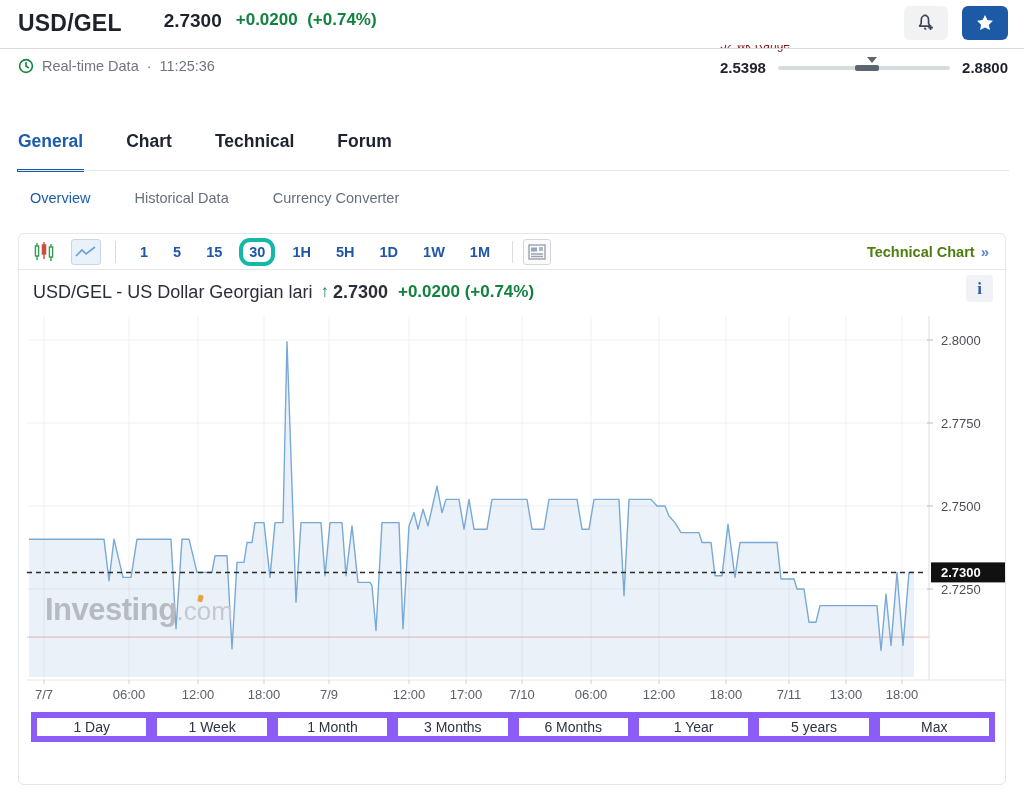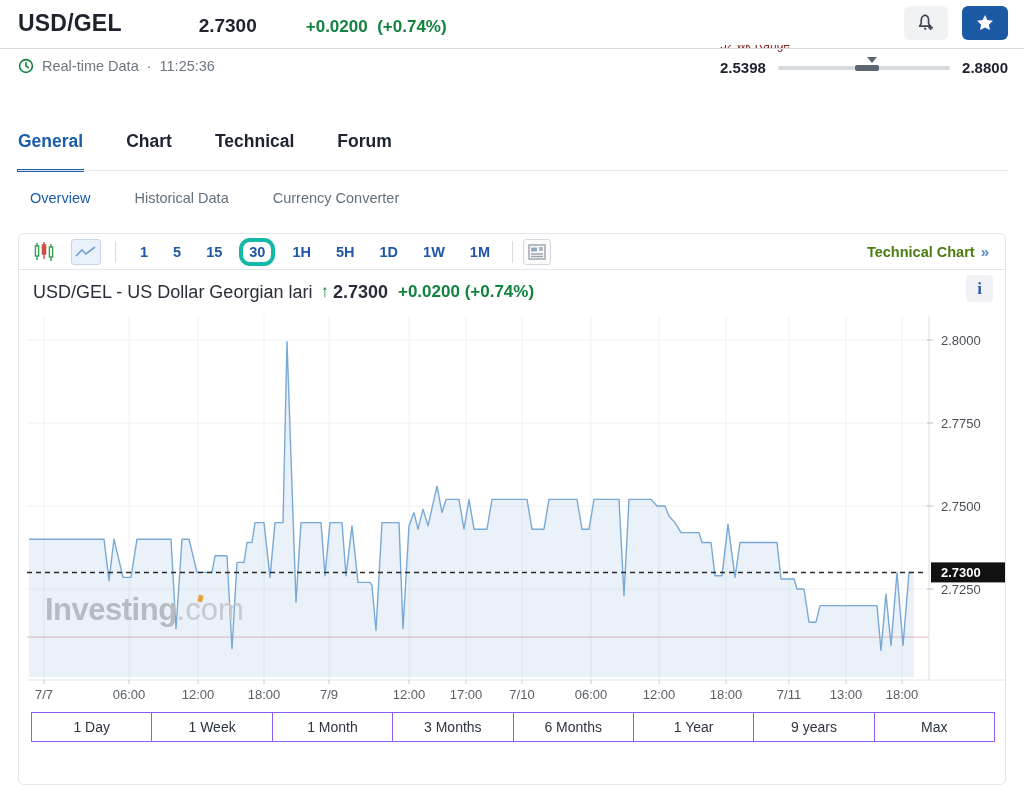--- a/index.html
+++ b/index.html
@@ -4,21 +4,21 @@
 <style>
   * { margin:0; padding:0; box-sizing:border-box; }
   html,body { background:#fff; }
   body {
     width:1024px; height:802px; position:relative; overflow:hidden;
     font-family:"Liberation Sans", sans-serif; color:#1e222d;
   }
   .page { position:absolute; inset:0; }
 
   
-  .hdr-row { position:absolute; left:18px; top:10px; display:flex; align-items:flex-end;gap:35px; }
+  .hdr-row { position:absolute; left:18px; top:10px; display:flex; align-items:flex-start; }
   .symbol { font-size:23px; font-weight:bold; letter-spacing:.2px; }
   .hdr-price { font-size:19px; font-weight:bold; margin-left:42px; }
   .hdr-change { font-size:17px; font-weight:bold; margin-left:14px; }
   .hdr-buttons { position:absolute; right:16px; top:6px; display:flex; gap:14px; }
   .btn-bell { width:44px; height:34px; border-radius:6px; background:#f0f2f4; border:none;
               display:flex; align-items:center; justify-content:center; cursor:pointer; }
   .btn-star { width:46px; height:34px; border-radius:6px; border:none;
               display:flex; align-items:center; justify-content:center; cursor:pointer; }
   .hdr-divider { position:absolute; left:0; right:0; top:48px; height:1px; background:#d7dbe0; }
   .white-cover { position:absolute; left:700px; right:0; top:0; height:45px; background:#fff; }
@@ -68,24 +68,24 @@
   .ct-price { font-size:18px; font-weight:bold; color:#2a2e39; }
   .ct-change { font-size:17px; font-weight:bold; color:#12823f; margin-left:10px; }
   .btn-info { position:absolute; right:12px; top:5px; width:27px; height:27px; border:none; border-radius:4px;
               background:#f0f2f5; color:#2a5db0; font-family:"Liberation Serif", serif;
               font-size:17px; font-weight:bold; cursor:pointer; }
 
   .chart-area { position:relative; width:986px; height:390px; }
   .watermark { position:absolute; left:26px; top:278px; user-select:none; pointer-events:none; }
   .wm-main { font-size:31px; font-weight:800; color:#b6bac1; letter-spacing:-.5px; }
   .wm-dot { position:absolute; left:153px; top:3px; width:5px; height:7px; background:#e8a33d; border-radius:1px; transform:rotate(14deg); }
-  .wm-com { font-size:31px; color:#c6cad0; }
+  .wm-com { font-size:26px; color:#c6cad0; }
 
   .range-buttons { position:absolute; left:12px; right:10px; top:478px; display:flex; }
-  .range-btn { flex:1; height:30px; border:1px solid #8b5cf6; margin-left:-1px; background:#fff;
+  .range-btn { flex:1; height:30px; border:6px solid #8b5cf6; margin-left:-1px; background:#fff;
                font-size:14px; color:#2d3440; display:flex; align-items:center; justify-content:center; cursor:pointer;
                font-family:"Liberation Sans", sans-serif; }
   .range-btn:first-child { margin-left:0; }
 </style>
 </head>
 <body>
 
 <div class="page">
 
   <div class="range52">
@@ -269,18 +269,18 @@
       </div>
     </div>
 
     <div class="range-buttons">
         <button class="range-btn">1 Day</button>
         <button class="range-btn">1 Week</button>
         <button class="range-btn">1 Month</button>
         <button class="range-btn">3 Months</button>
         <button class="range-btn">6 Months</button>
         <button class="range-btn">1 Year</button>
-        <button class="range-btn">9 years</button>
+        <button class="range-btn">5 years</button>
         <button class="range-btn">Max</button>
       </div>
   </div>
 
 </div>
 
 </body></html>

